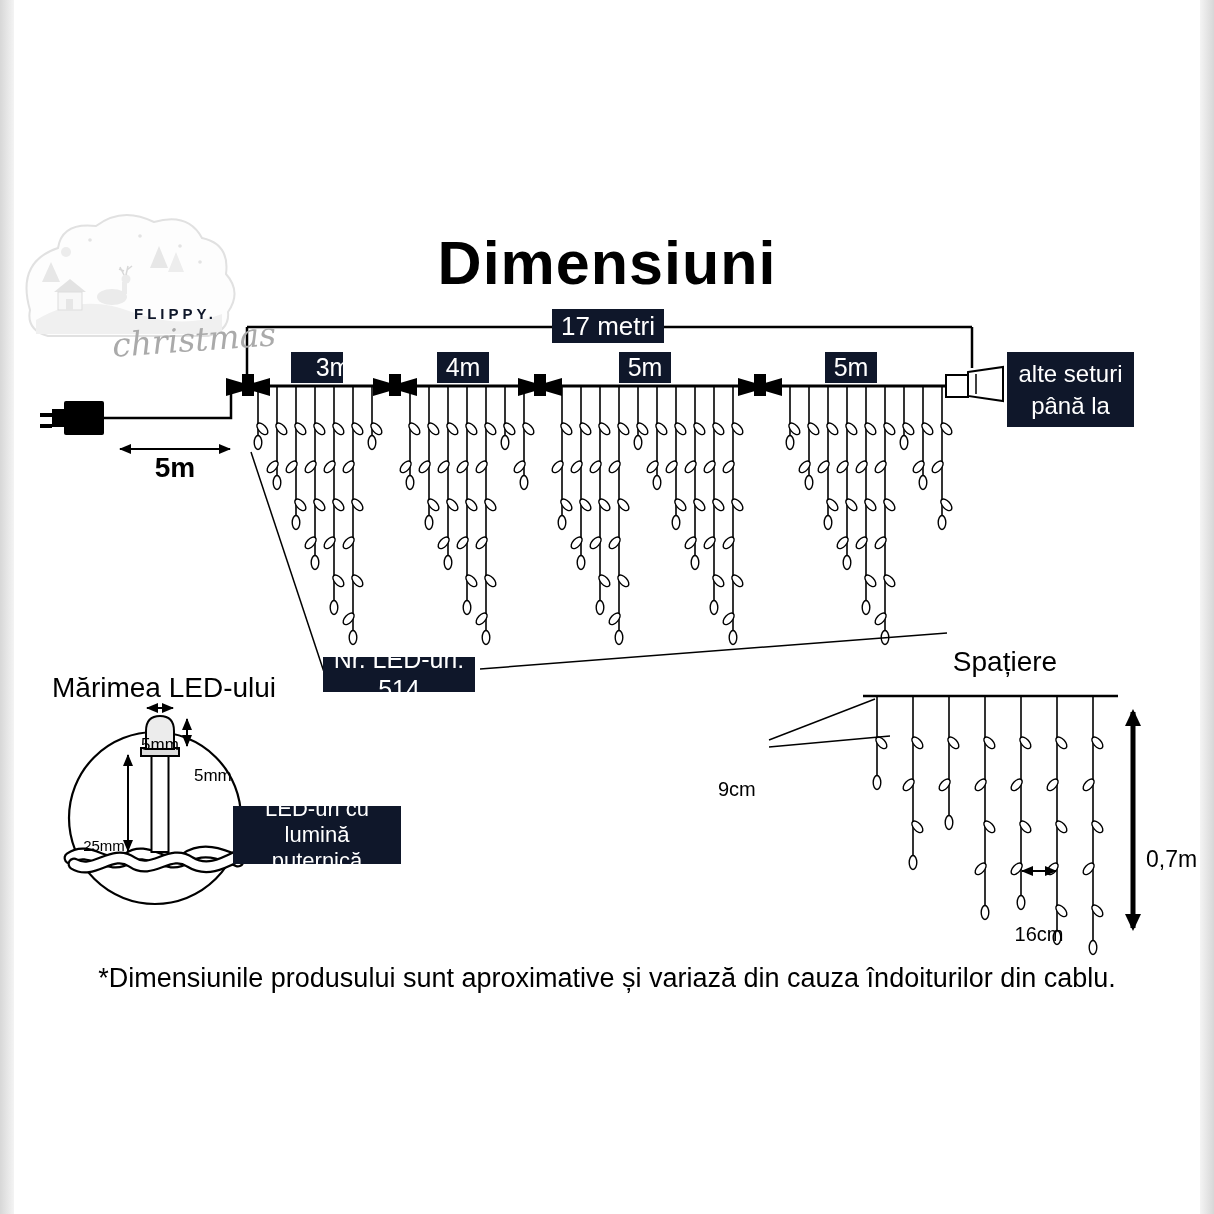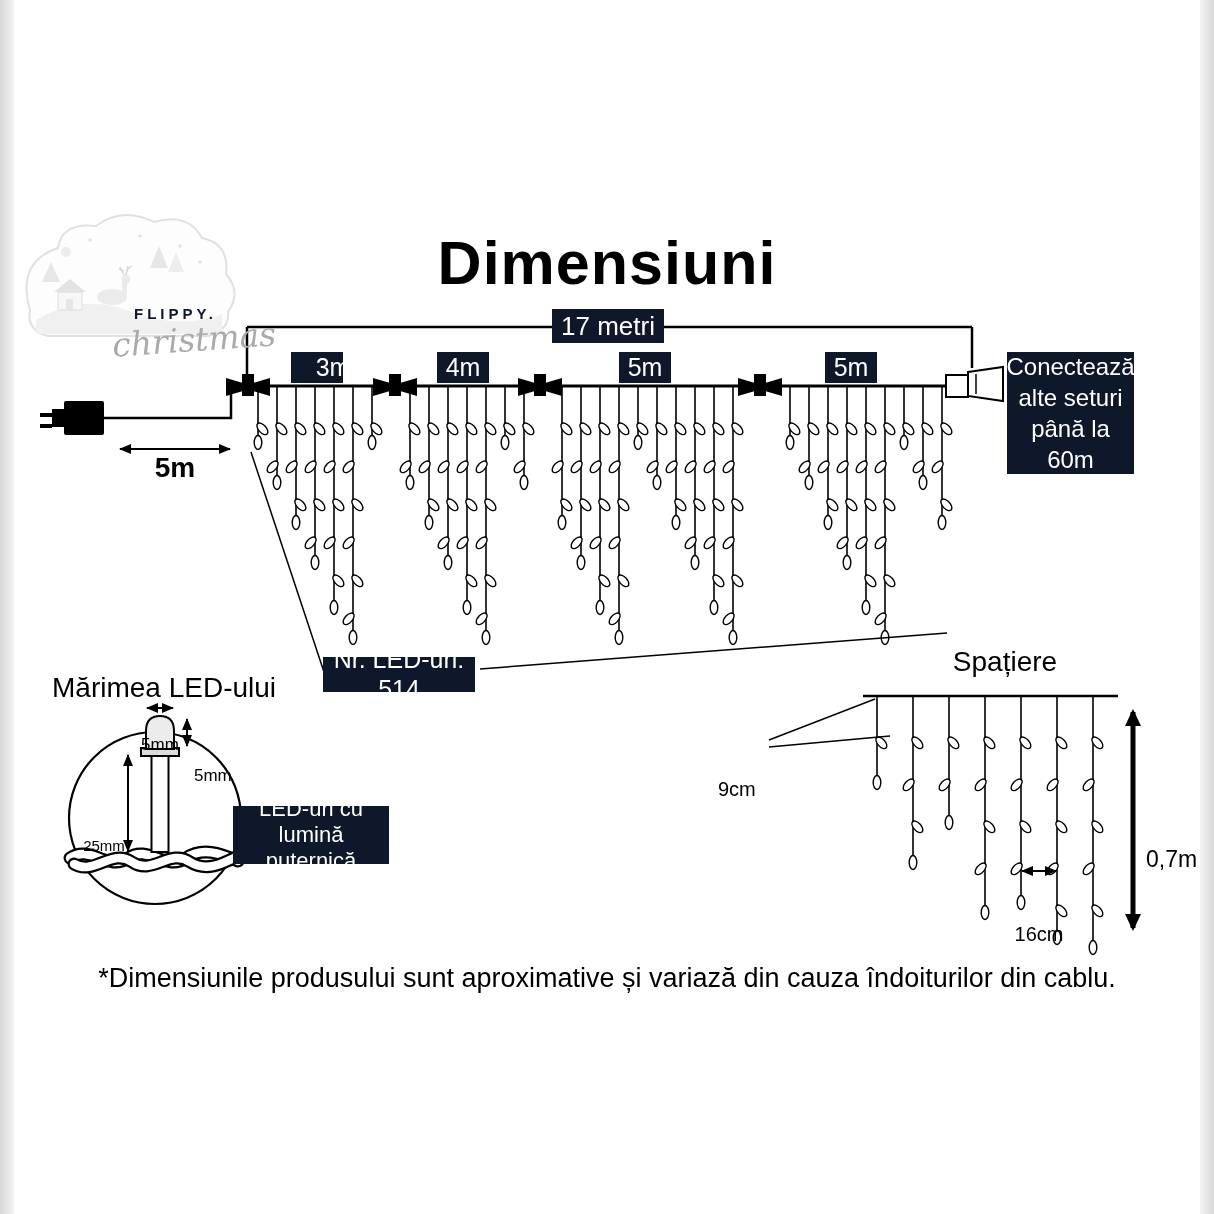--- a/index.html
+++ b/index.html
@@ -11,33 +11,33 @@
   #edge-right { right:0; background:linear-gradient(to left,#d7d7d7,#f4f4f4); }
   svg { position:absolute; left:0; top:0; }
   .abs { position:absolute; }
   .blackbox { position:absolute; background:#0f172a; color:#fff; text-align:center;
               display:flex; flex-direction:column; align-items:center; justify-content:center;
               line-height:1.18; }
   #title { left:0; right:0; top:228px; text-align:center; font-size:61px; font-weight:bold; letter-spacing:1px; }
   #box-17m { left:552px; top:309px; width:112px; height:34px; font-size:26px; }
   .secbox { width:52px; height:31px; top:352px; font-size:25px; }
   #sec-0 { left:291px;padding-left:32px; } #sec-1 { left:437px; } #sec-2 { left:619px; } #sec-3 { left:825px; }
-  #connect-box { left:1007px; top:352px; width:127px; height:122px; font-size:24px; line-height:1.3; }
+  #connect-box { left:1007px; top:352px; width:127px; height:75px; font-size:24px; line-height:1.3; }
   #lead-5m { left:140px; top:452px; width:70px; text-align:center; font-size:28px; font-weight:bold; }
   #nrled-box { left:323px; top:657px; width:152px; height:35px; font-size:25px; }
   #marimea-heading { left:52px; top:672px; font-size:28px; }
   #spatiere-heading { left:945px; top:646px; width:120px; text-align:center; font-size:28px; }
   .dim { position:absolute; font-size:17px;margin-top:44px; }
   #lbl-5mm-top { left:128px; top:691px; width:64px; text-align:center; }
   #lbl-5mm-right { left:194px; top:722px; }
   #lbl-25mm { left:80px; top:793px; width:48px; text-align:center; font-size:15px; }
   #lbl-9cm { left:718px; top:734px; font-size:20px; }
   #lbl-16cm { left:1009px; top:879px; width:60px; text-align:center; font-size:20px; }
   #lbl-07m { left:1146px; top:802px; font-size:23px; }
-  #led-callout { left:233px; top:806px; width:156px; height:58px; font-size:22px; }
+  #led-callout { left:233px; top:806px; width:168px; height:58px; font-size:22px; }
   #footnote { left:0; right:0; top:963px; text-align:center; font-size:27px; }
   #logo-flippy { left:134px; top:305px; font-size:15px; font-weight:700; letter-spacing:4px; color:#0f172a; }
   #logo-script { left:112px; top:320px; font-size:33px; font-style:italic;
                  font-family:"DejaVu Serif", serif; color:#aaaaaa; transform:rotate(-4deg); }
 </style>
 </head>
 <body>
 
 <div id="stage">
 

